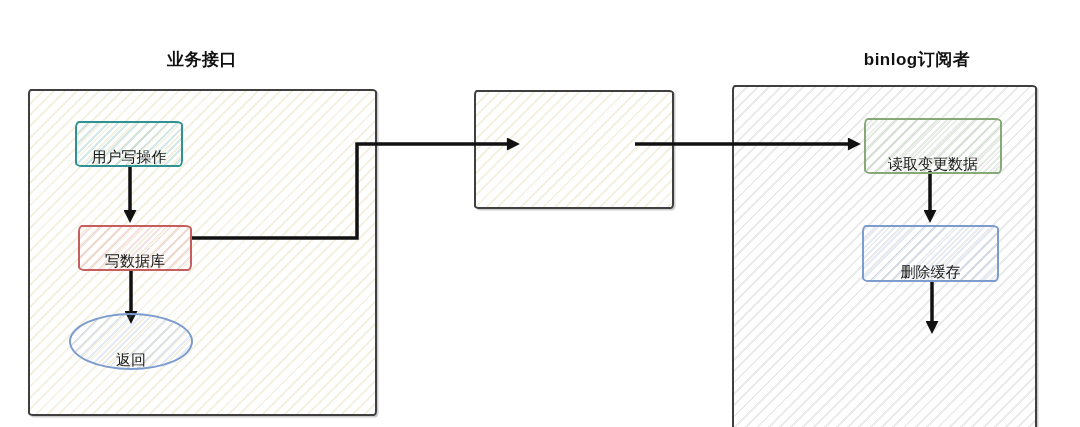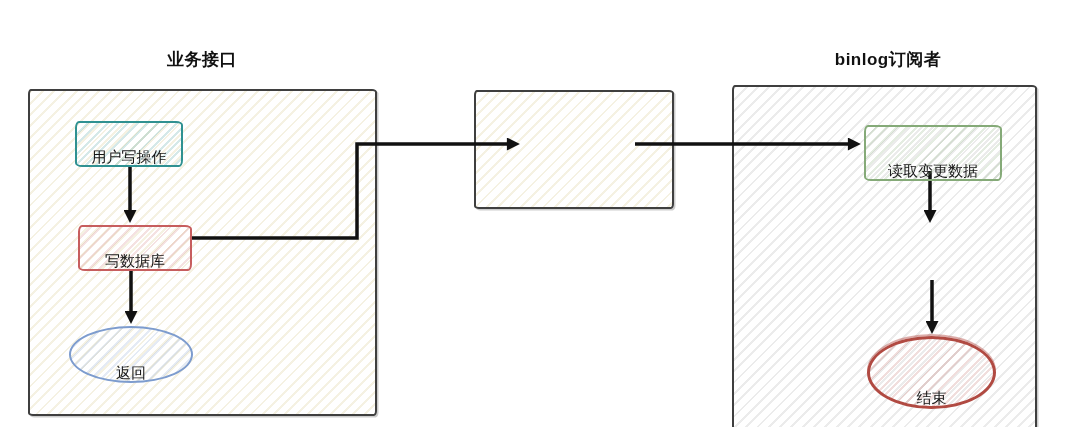--- a/index.html
+++ b/index.html
@@ -6,21 +6,21 @@
   .canvas{
     position:relative;width:1080px;height:427px;background:#fff;overflow:hidden;
     font-family:"Liberation Sans","DejaVu Sans",sans-serif;color:#1a1a1a;margin-top:36px;
   }
   .group-title{
     position:absolute;top:12px;width:220px;text-align:center;
     font-size:17px;font-weight:600;color:#111;letter-spacing:0.5px;
   }
   .gt-left{left:92px;}
   .gt-middle{left:477px;}
-  .gt-right{left:778px;}
+  .gt-right{left:807px;}
 
   .container{
     position:absolute;border:2px solid var(--container-border);
     box-shadow:1.5px 1.5px 0 rgba(110,110,110,0.35);
     border-radius:3px 5px 3px 5px / 5px 3px 5px 3px;
   }
   .hatch-cream{
     background:repeating-linear-gradient(135deg, rgba(222,210,160,0.30) 0px, rgba(222,210,160,0.30) 2px, transparent 2px, transparent 8px);
   }
   .hatch-gray{
@@ -37,31 +37,31 @@
   }
   .n-user-write{
     left:75px;top:85px;width:104px;height:42px;border:2px solid var(--teal);
     background:repeating-linear-gradient(135deg, rgba(47,145,145,0.20) 0px, rgba(47,145,145,0.20) 2px, transparent 2px, transparent 7px);
   }
   .n-write-db{
     left:78px;top:189px;width:110px;height:42px;border:2px solid var(--red);
     background:repeating-linear-gradient(135deg, rgba(199,94,94,0.18) 0px, rgba(199,94,94,0.18) 2px, transparent 2px, transparent 7px);
   }
   .n-return{
-    left:69px;top:290px;width:120px;height:53px;border:2px solid var(--blue);
+    left:69px;top:277px;width:120px;height:53px;border:2px solid var(--blue);
     border-radius:50%;
     background:repeating-linear-gradient(135deg, rgba(125,156,206,0.20) 0px, rgba(125,156,206,0.20) 2px, transparent 2px, transparent 7px);
   }
   .n-binlog{
     left:522px;top:81px;width:111px;height:52px;border:2px solid var(--gray-dark);
     font-size:17px;
     background:repeating-linear-gradient(135deg, rgba(240,150,70,0.38) 0px, rgba(240,150,70,0.38) 2px, transparent 2px, transparent 7px);
   }
   .n-read-change{
-    left:864px;top:89px;width:134px;height:52px;border:2px solid var(--green);
+    left:864px;top:82px;width:134px;height:52px;border:2px solid var(--green);
     background:repeating-linear-gradient(135deg, rgba(133,170,120,0.22) 0px, rgba(133,170,120,0.22) 2px, transparent 2px, transparent 7px);
   }
   .n-delete-cache{
     left:862px;top:189px;width:133px;height:53px;border:2px solid var(--blue);
     background:repeating-linear-gradient(135deg, rgba(125,156,206,0.20) 0px, rgba(125,156,206,0.20) 2px, transparent 2px, transparent 7px);
   }
   .n-end{
     left:867px;top:300px;width:123px;height:67px;border:3px solid var(--end-red);
     border-radius:50%;
     box-shadow:0 -2px 0 rgba(177,74,66,0.45);
@@ -100,17 +100,17 @@
   </div>
   <div class="node n-write-db">
     <span>写数据库</span>
   </div>
   <div class="node n-return">
     <span>返回</span>
   </div>
   <div class="node n-read-change">
     <span>读取变更数据</span>
   </div>
-  <div class="node n-end">
-    <span>结束</span>
+  <div class="node n-delete-cache">
+    <span>删除缓存</span>
   </div>
 
 </div>
 
 </body></html>

